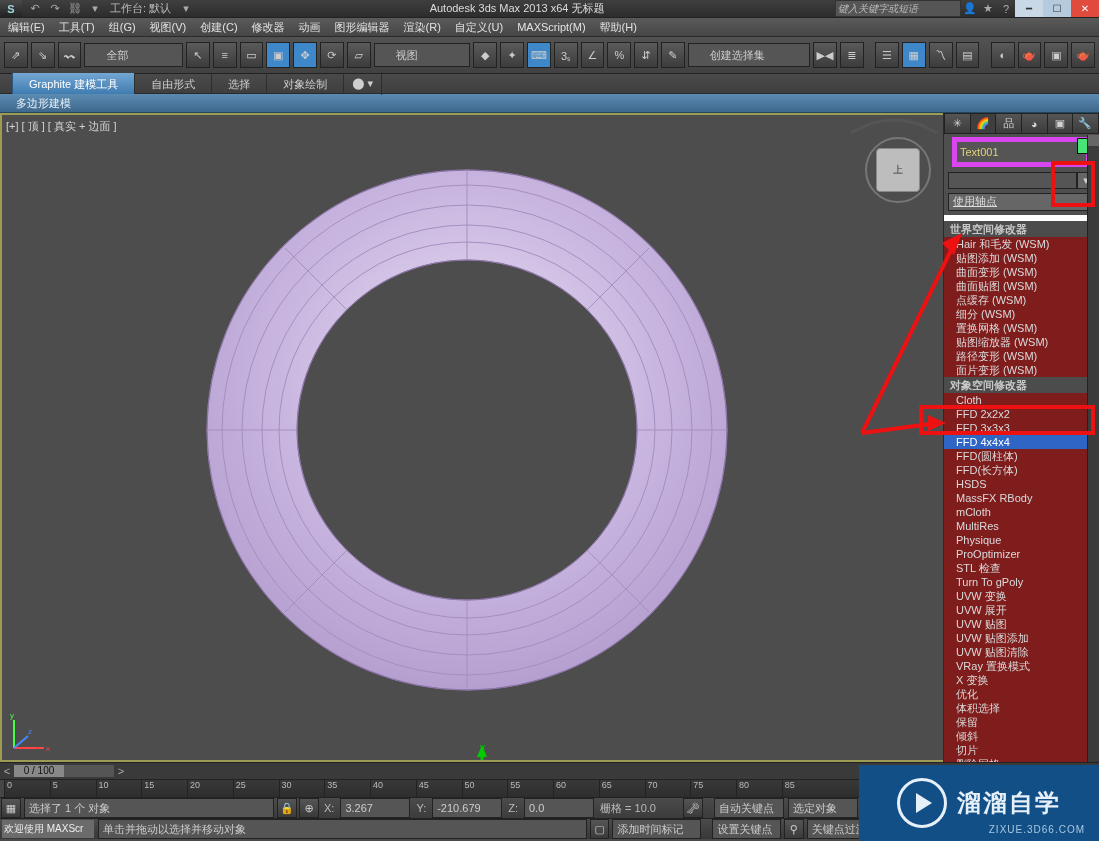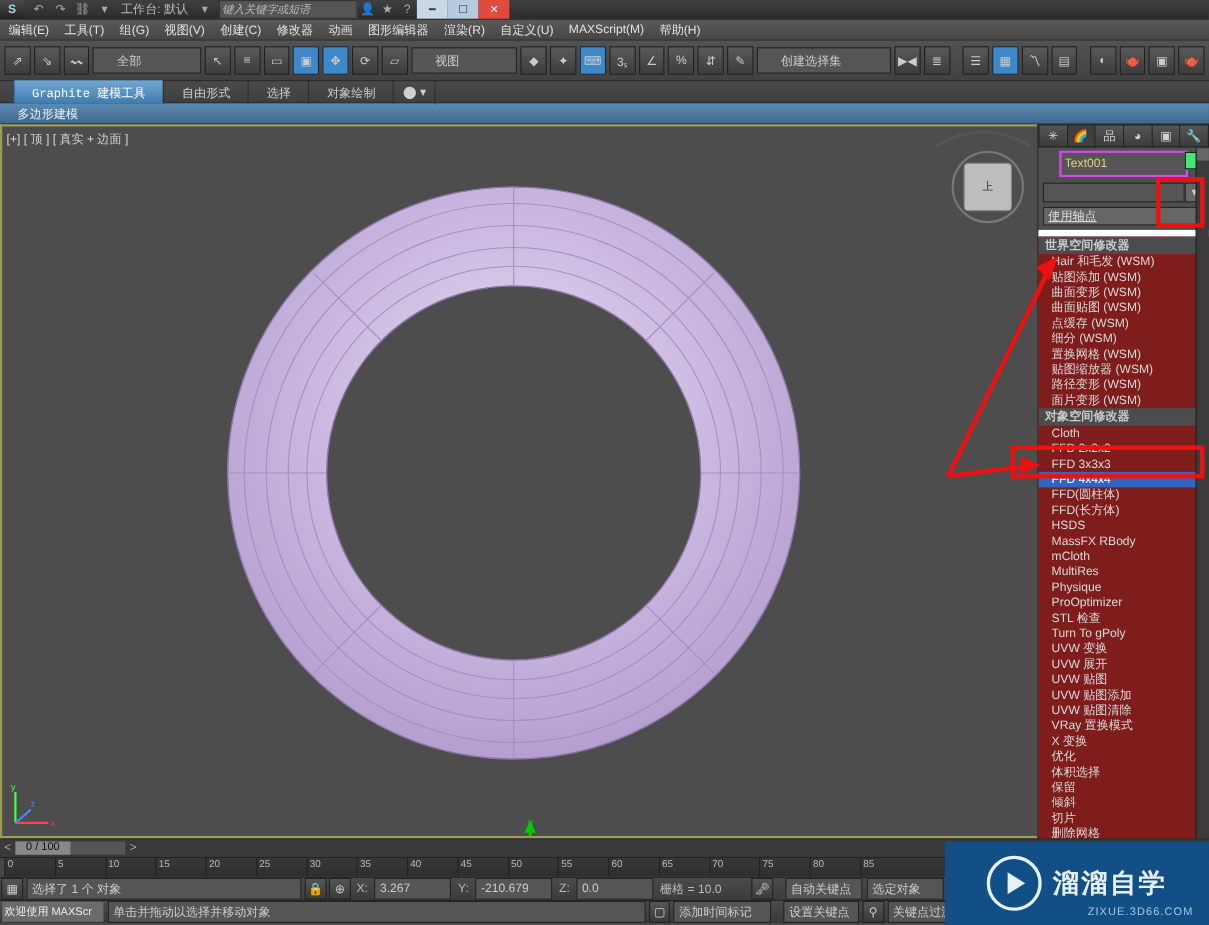--- a/index.html
+++ b/index.html
@@ -79,21 +79,21 @@
   .ribbon-row{
     height:19px; background:linear-gradient(#4a4a4a,#3f3f3f);
     border-bottom:1px solid #2a2a2a;
     display:flex;align-items:center;font-size:11px;color:#cfcfcf;
   }
   .ribbon-tab{
     height:19px; padding:2px 16px 0 16px; border-right:1px solid #2e2e2e;
     display:flex;align-items:center;
   }
   .ribbon-tab.active{
-    background:linear-gradient(#74a7d2,#3f7cb1); color:#fff; border-left:1px solid #2b5880;font-family:Liberation Mono, monospace;
+    background:linear-gradient(#74a7d2,#3f7cb1); color:#fff; border-left:1px solid #2b5880;
   }
   .ribbon-sub{
     height:18px; background:linear-gradient(#5c8bb2,#3e688c);
     border-bottom:1px solid #23465f;
     display:flex;align-items:center; padding:0 16px;
     color:#e8f1f8; font-size:11px;
   }
 
   
   .mid{
@@ -143,21 +143,21 @@
     height:22px; display:flex; background:#444;
   }
   .cp-tab{
     flex:1; border:1px solid #222; border-left:none;
     display:flex;align-items:center;justify-content:center;
     background:linear-gradient(#555,#3c3c3c);
   }
   .cp-tab:first-child{border-left:1px solid #222;}
   .cp-tab.active{background:#3f3f3f;}
   .cp-objname{
-    margin:3px 19px;height:18px;background:#555;border:2px solid #d946ef;
+    margin:3px 8px;height:18px;background:#555;border:5px solid #d946ef;
     padding:1px 3px;color:#e2d27a;font-size:11px;display:flex;align-items:center;
   }
   .cp-color-swatch{
     position:absolute; right:6px; top:25px;
     width:14px;height:14px;background:#47e477;border:1px solid #111;
   }
   .cp-drop-row{
     margin:2px 4px;height:18px;display:flex;
   }
   .cp-drop{
@@ -267,20 +267,21 @@
 <div class="win-titlebar">
   <div class="win-app-icon">S</div>
   <div class="win-qat">
     <div class="qat-btn">↶</div>
     <div class="qat-btn">↷</div>
     <div class="qat-btn">⛓</div>
     <div class="qat-btn">▾</div>
     <div class="sr-static">工作台: 默认</div>
     <div class="qat-btn">▾</div>
   </div>
+  <div class="win-title-text">Autodesk 3ds Max  2013 x64   无标题</div>
   <div class="win-search">键入关键字或短语</div>
   <div class="qat-btn">👤</div>
   <div class="qat-btn">★</div>
   <div class="qat-btn">?</div>
   <div class="win-buttons">
     <div class="win-btn min">━</div>
     <div class="win-btn max">☐</div>
     <div class="win-btn close">✕</div>
   </div>
 </div>

